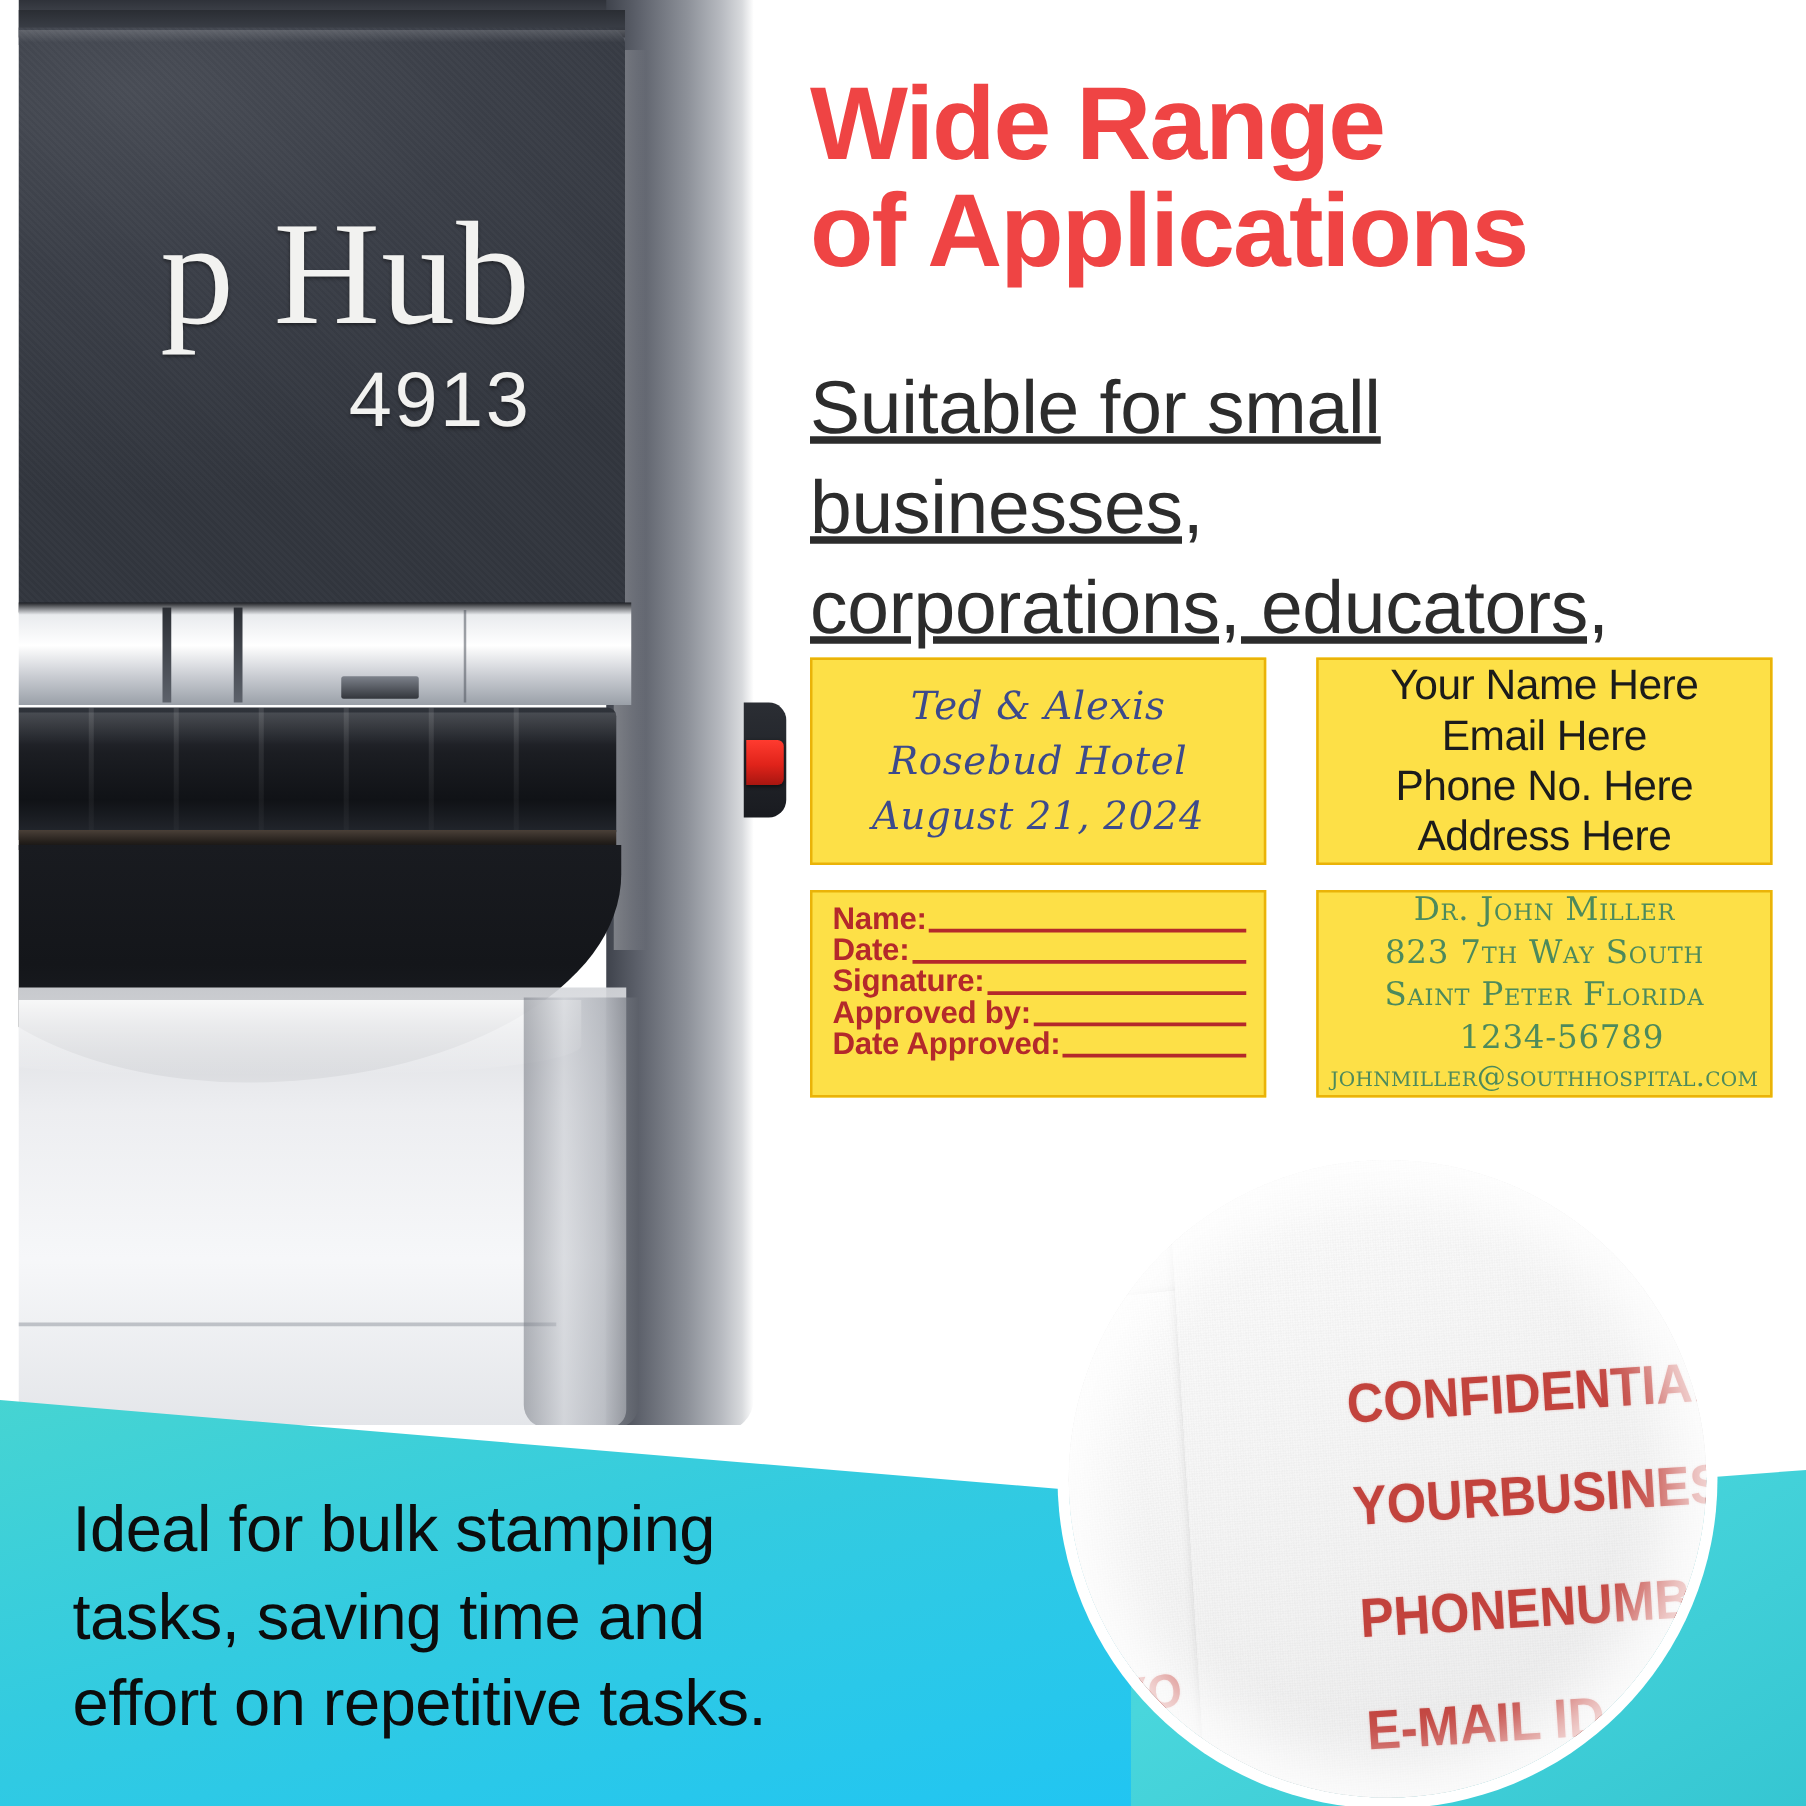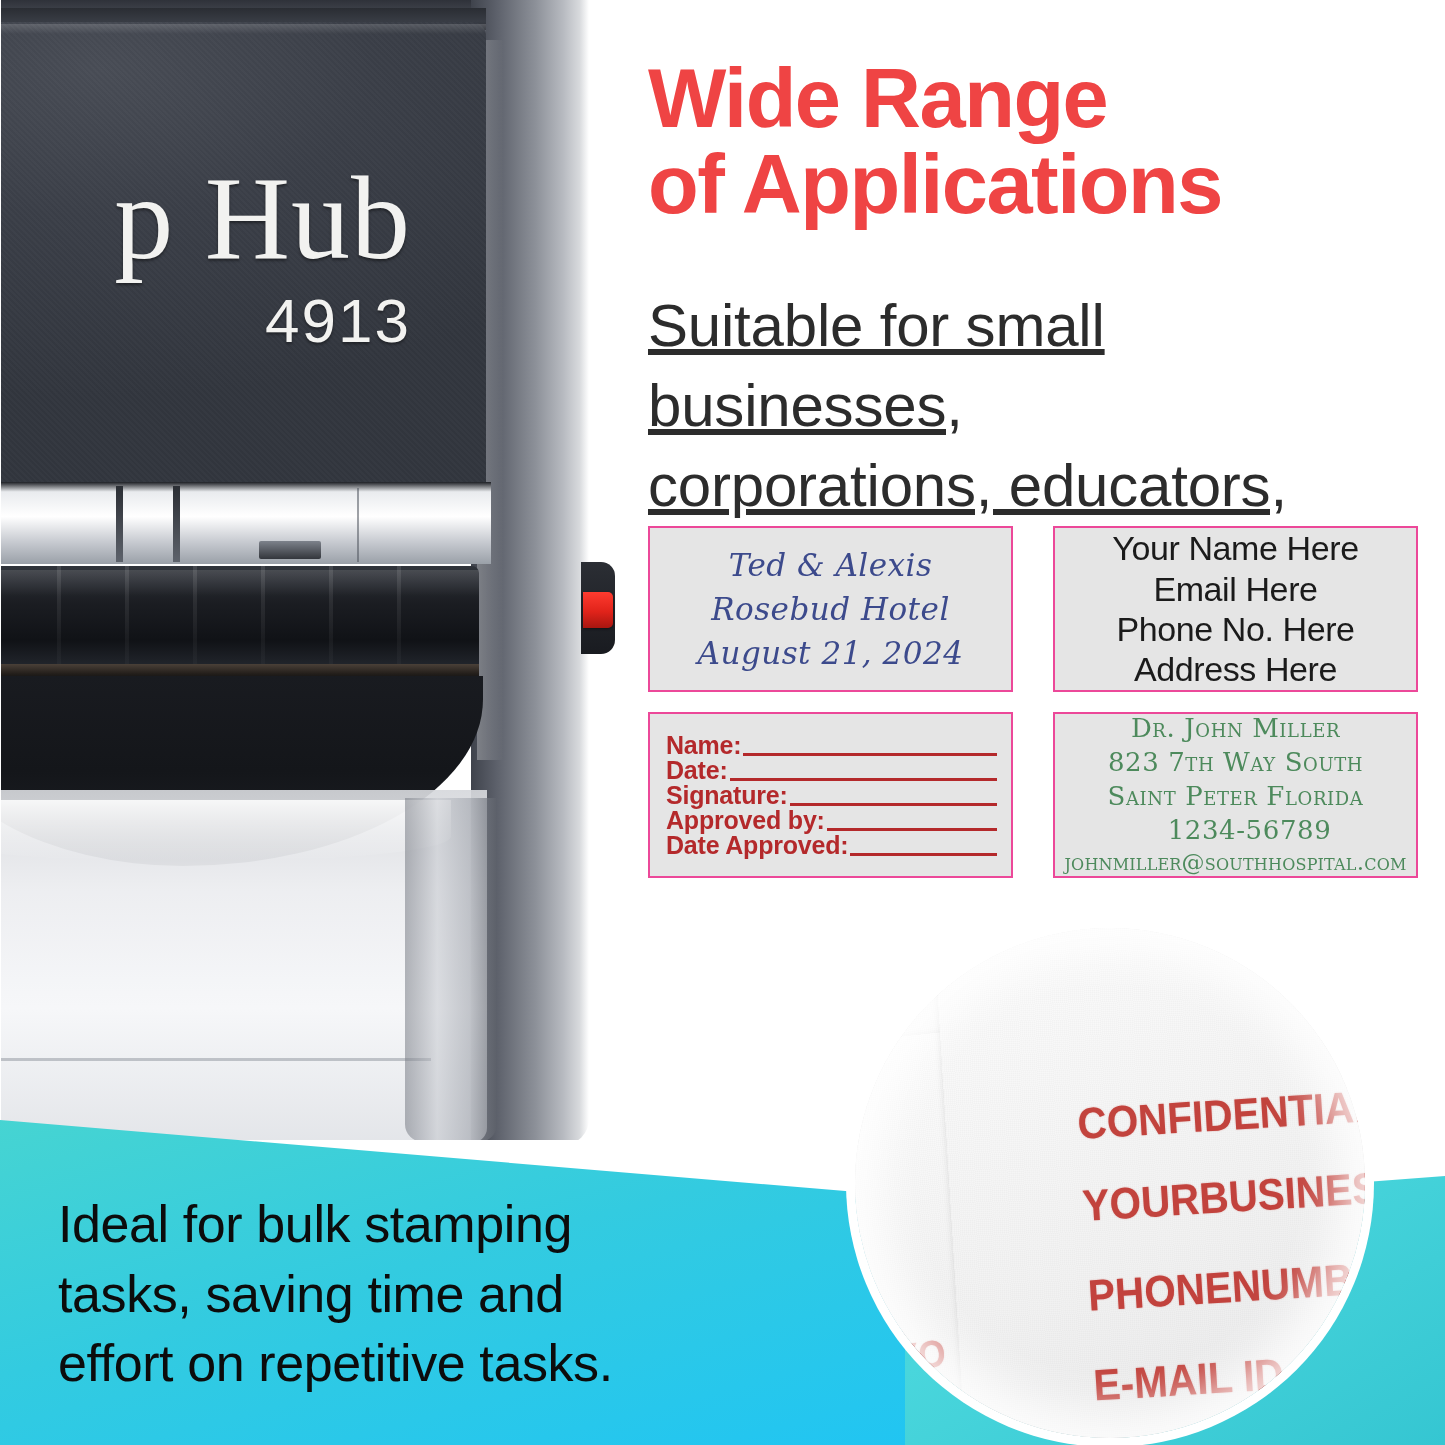--- a/index.html
+++ b/index.html
@@ -5,21 +5,21 @@
   html,body{margin:0;padding:0;}
   body{
     width:1445px;height:1445px;overflow:hidden;
     background:#ffffff;
     font-family:"Liberation Sans",sans-serif;
     -webkit-font-smoothing:antialiased;
   }
   .canvas{position:relative;width:1445px;height:1445px;background:#fff;overflow:hidden;}
 
   
-  .stamp-photo{position:absolute;left:1px;top:0;width:620px;height:1140px;overflow:hidden;}
+  .stamp-photo{position:absolute;left:15px;top:0;width:620px;height:1140px;overflow:hidden;}
 
   
   .shell-top{
     position:absolute;left:-60px;top:-30px;width:540px;height:66px;
     background:linear-gradient(180deg,#3a3e46 0%,#2a2d34 40%,#4a4e57 75%,#6e727b 100%);
     border-radius:10px 16px 6px 6px;
   }
   .shell-right{
     position:absolute;left:470px;top:-30px;width:118px;height:1175px;
     background:linear-gradient(90deg,#3f434c 0%,#5d616b 22%,#8d9199 55%,#b7bac0 78%,#d8dadd 92%,#ffffff 100%);
@@ -152,42 +152,42 @@
     text-decoration:underline;
   }
 
   
   .samples{
     position:absolute;left:648px;top:526px;width:770px;height:352px;
     display:grid;grid-template-columns:365px 365px;grid-template-rows:166px 166px;
     column-gap:40px;row-gap:20px;
   }
   .sbox{
-    border:2px solid #ec4899;background:#e5e5e5;
+    border:2px solid #eab308;background:#fde047;
     display:flex;flex-direction:column;justify-content:center;
     box-sizing:border-box;overflow:hidden;
   }
 
   
   .sbox-script{padding:6px 14px;align-items:center;}
   .sbox-script .ln{
     font-family:"DejaVu Serif",serif;font-style:italic;
     color:#3c4a8c;font-size:31px;line-height:1.42;letter-spacing:.5px;
     white-space:nowrap;
   }
 
   
   .sbox-plain{padding:20px 10px;align-items:center;}
   .sbox-plain .ln{
     color:#1b1b1b;font-size:34px;line-height:1.19;font-weight:400;letter-spacing:-.4px;
     white-space:nowrap;
   }
 
   
-  .sbox-form{padding:9px 14px 9px 16px;justify-content:center;}
+  .sbox-form{padding:9px 14px 9px 16px;justify-content:flex-start;}
   .sbox-form .row{display:flex;align-items:flex-end;width:100%;}
   .sbox-form .lbl{
     color:#b4292b;font-size:25px;font-weight:700;line-height:1;
     white-space:nowrap;letter-spacing:-.2px;
   }
   .sbox-form .rule{
     flex:1;height:0;margin-left:2px;margin-bottom:2px;
     border-bottom:3px solid #b4292b;
   }
 

